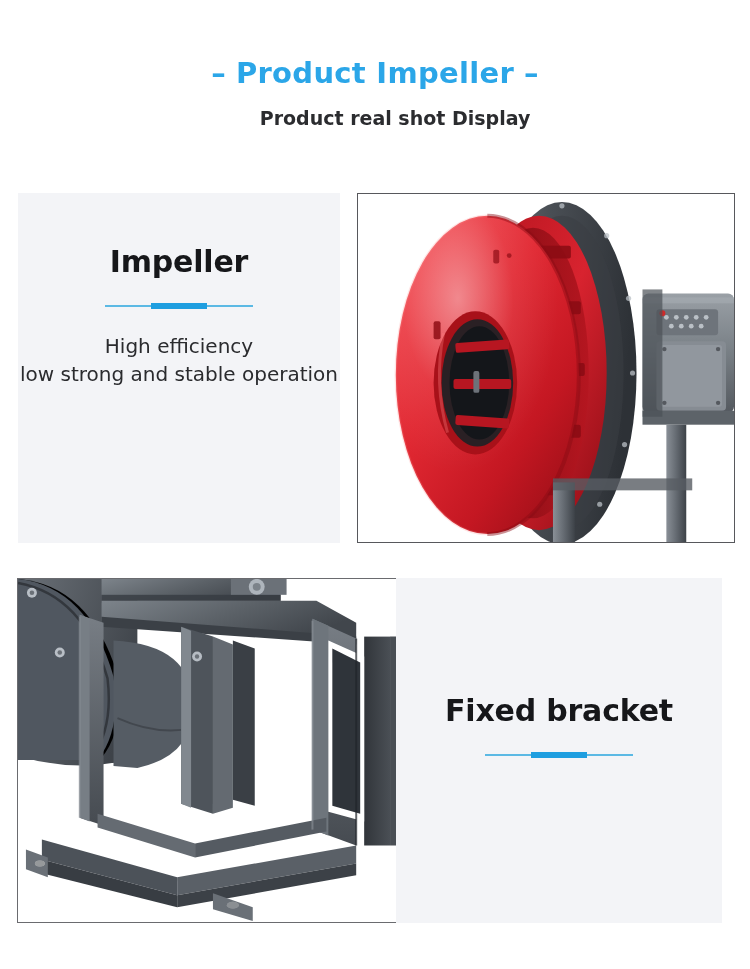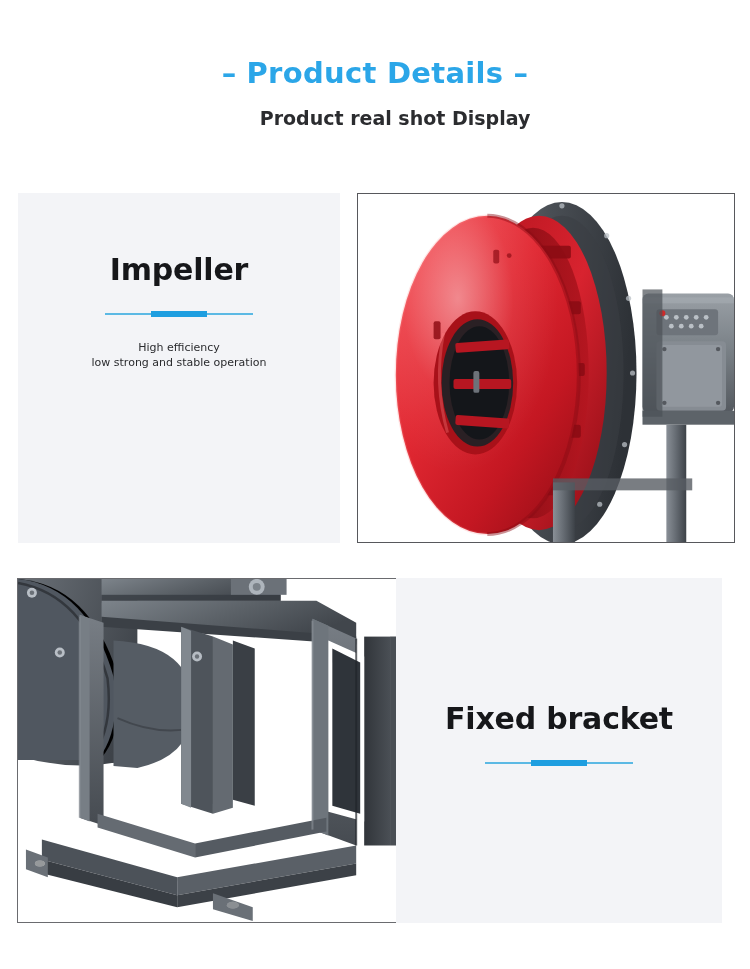--- a/index.html
+++ b/index.html
@@ -102,21 +102,21 @@
   
   .feature-body {
     width: 100%;
     text-align: center;
     box-sizing: border-box;
   }
   .feature-body.top    { padding-top: 48px; }
   .feature-body.bottom { padding-top: 112px; }
 
   .feature-title {
-    margin: 12px;
+    margin: 4px;
     font-size: 30px;
     font-weight: 700;
     color: #16171a;
     line-height: 1.15;
     letter-spacing: -0.2px;
   }
 
   .divider {
     position: relative;
     width: 148px;
@@ -134,35 +134,35 @@
     position: absolute;
     left: 46px; top: 1px;
     width: 56px;
     height: 6px;
     background: #1e9ee0;
   }
 
   .feature-desc {
     margin: 0;
     padding-top: 22px;
-    font-size: 11px;
+    font-size: 20px;
     font-weight: 400;
     color: #2a2b2e;
     line-height: 1.42;
   }
 
   
   .photo-svg { display: block; width: 100%; height: 100%; }
 </style>
 </head>
 <body>
 
 <div class="header">
   <h1 class="header-title">
-    <span class="dash">–</span><span>Product Details</span><span class="dash">–</span>
+    <span class="dash">–</span><span>Product Impeller</span><span class="dash">–</span>
   </h1>
   <p class="header-subtitle">Product real shot Display</p>
 </div>
 
 <div class="row1">
 
   <div class="card-text-left">
     <div class="feature-body top">
       <h2 class="feature-title">Impeller</h2>
 

